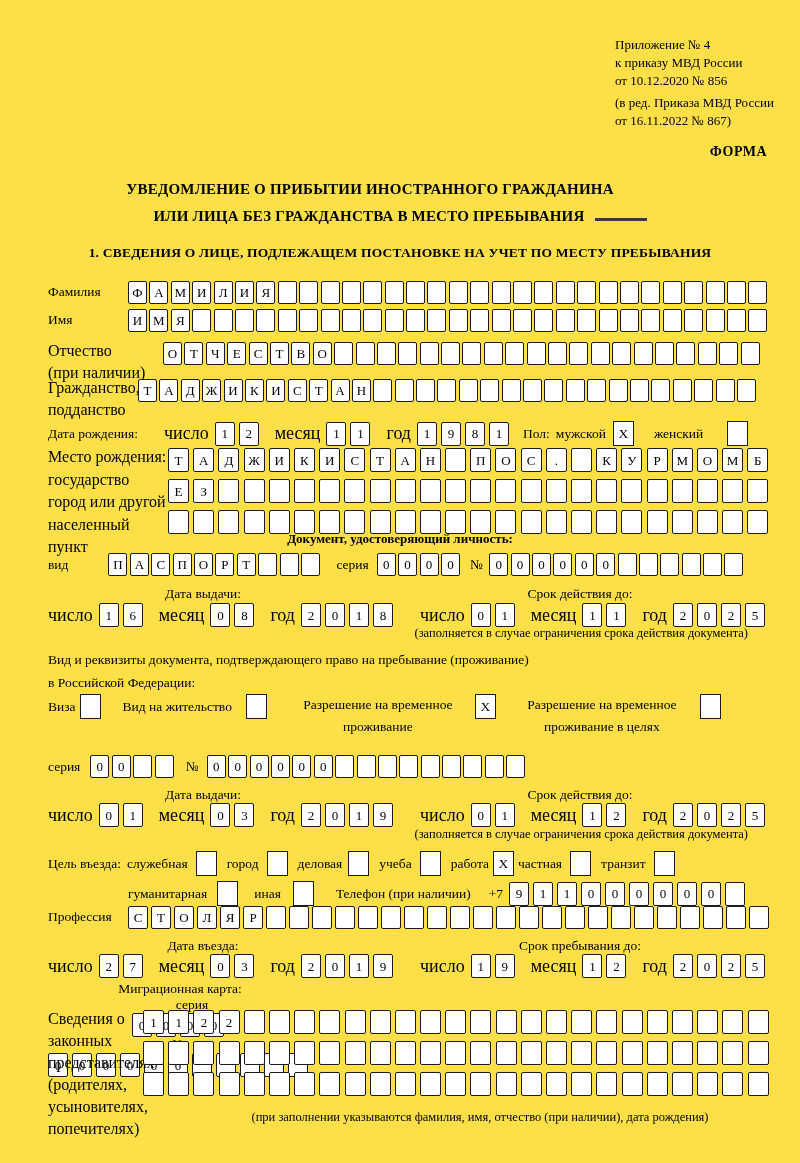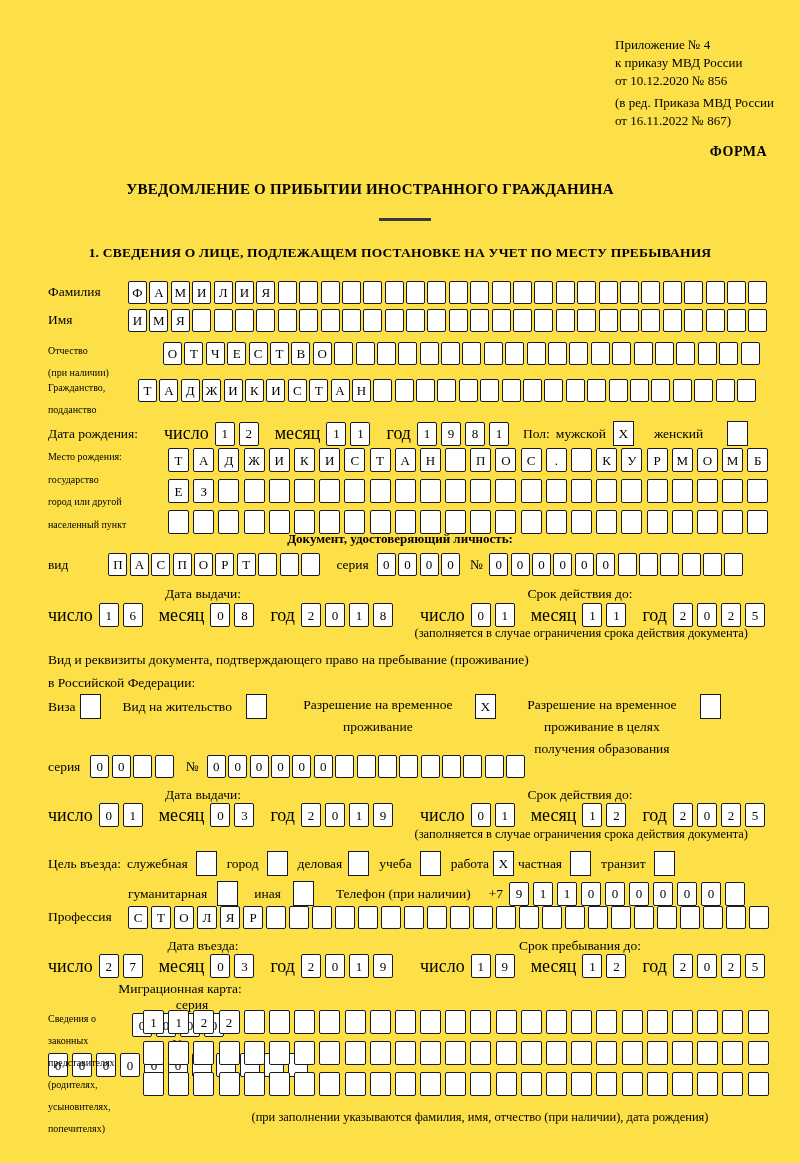--- a/index.html
+++ b/index.html
@@ -4,21 +4,21 @@
 <style>
   html,body { margin:0; padding:0; background:#ffffff; }
   body { width:800px; height:1163px; font-family:"Liberation Serif", serif; color:#000; }
   .page { position:relative; width:800px; height:1163px; overflow:hidden; background:#fde047;padding-left:42px; }
   .abs { position:absolute; }
   .b { font-weight:bold; }
   .center { text-align:center; }
   .right { text-align:right; }
   .fs13 { font-size:13px; line-height:1.38; }
   .lbl { font-size:13.5px; }
-  .lblcol { font-size:10px; line-height:22px; }
+  .lblcol { font-size:16px; line-height:22px; }
   .frow { display:flex; align-items:flex-start; }
   .cells { display:flex; flex:none; }
   .cell { flex:none; box-sizing:border-box; width:19px; height:23px; border:1.5px solid #1b1b1b;
           border-radius:2px; margin-right:2.4px; display:flex; align-items:center; justify-content:center;
           font-size:13px; padding-top:1px; background:#fff; }
   .date .cell { width:20px; height:24px; margin-right:4px; }
   .wide .cell { width:21px; height:24px; margin-right:4.2px; }
   .mid  .cell { width:20px; margin-right:3px; }
   .cb { flex:none; box-sizing:border-box; width:21px; height:25px; border:1.5px solid #1b1b1b;
         display:inline-flex; align-items:center; justify-content:center; font-size:13.5px; background:#fff; }
@@ -39,21 +39,21 @@
     <div>к приказу МВД России</div>
     <div>от 10.12.2020 № 856</div>
     <div style="margin-top:4px;">(в ред. Приказа МВД России</div>
     <div>от 16.11.2022 № 867)</div>
   </div>
 
   <div class="abs b right" style="top:144px; left:615px; width:152px; font-size:14px; letter-spacing:0.5px;">ФОРМА</div>
 
   <div class="abs title center" style="top:181px; left:0; width:740px;">УВЕДОМЛЕНИЕ О ПРИБЫТИИ ИНОСТРАННОГО ГРАЖДАНИНА</div>
   <div class="abs title center" style="top:204px; left:0; width:800px;">
-    <span class="blankline"></span>
+    <span>ИЛИ ЛИЦА БЕЗ ГРАЖДАНСТВА В МЕСТО ПРЕБЫВАНИЯ</span><span class="blankline"></span>
   </div>
 
   <div class="abs b center" style="top:245px; left:0; width:800px; font-size:13.5px; letter-spacing:0.2px;">1. СВЕДЕНИЯ О ЛИЦЕ, ПОДЛЕЖАЩЕМ ПОСТАНОВКЕ НА УЧЕТ ПО МЕСТУ ПРЕБЫВАНИЯ</div>
 
   <div class="abs frow" style="top:281px; left:48px;">
     <div class="lbl" style="width:80px; padding-top:3px;">Фамилия</div>
     <div class="cells">
         <span class="cell">Ф</span>
         <span class="cell">А</span>
         <span class="cell">М</span>
@@ -405,21 +405,20 @@
     <span class="lbl" style="margin-left:22px; padding-top:5px;">Вид на жительство</span>
     <span class="cb" style="margin-left:14px;"></span>
     <span class="lbl center" style="margin-left:22px; width:178px; line-height:22px;">
       <div>Разрешение на временное</div>
       <div>проживание</div>
     </span>
     <span class="cb" style="margin-left:8px;">X</span>
     <span class="lbl center" style="margin-left:16px; width:180px; line-height:22px;">
       <div>Разрешение на временное</div>
       <div>проживание в целях</div>
-      <div>получения образования</div>
     </span>
     <span class="cb" style="margin-left:8px;"></span>
   </div>
 
   <div class="abs dg" style="top:755px; left:48px;">
     <span class="lbl" style="margin-right:10px;">серия</span>
     <span class="cells">
         <span class="cell">0</span>
         <span class="cell">0</span>
         <span class="cell"></span>

